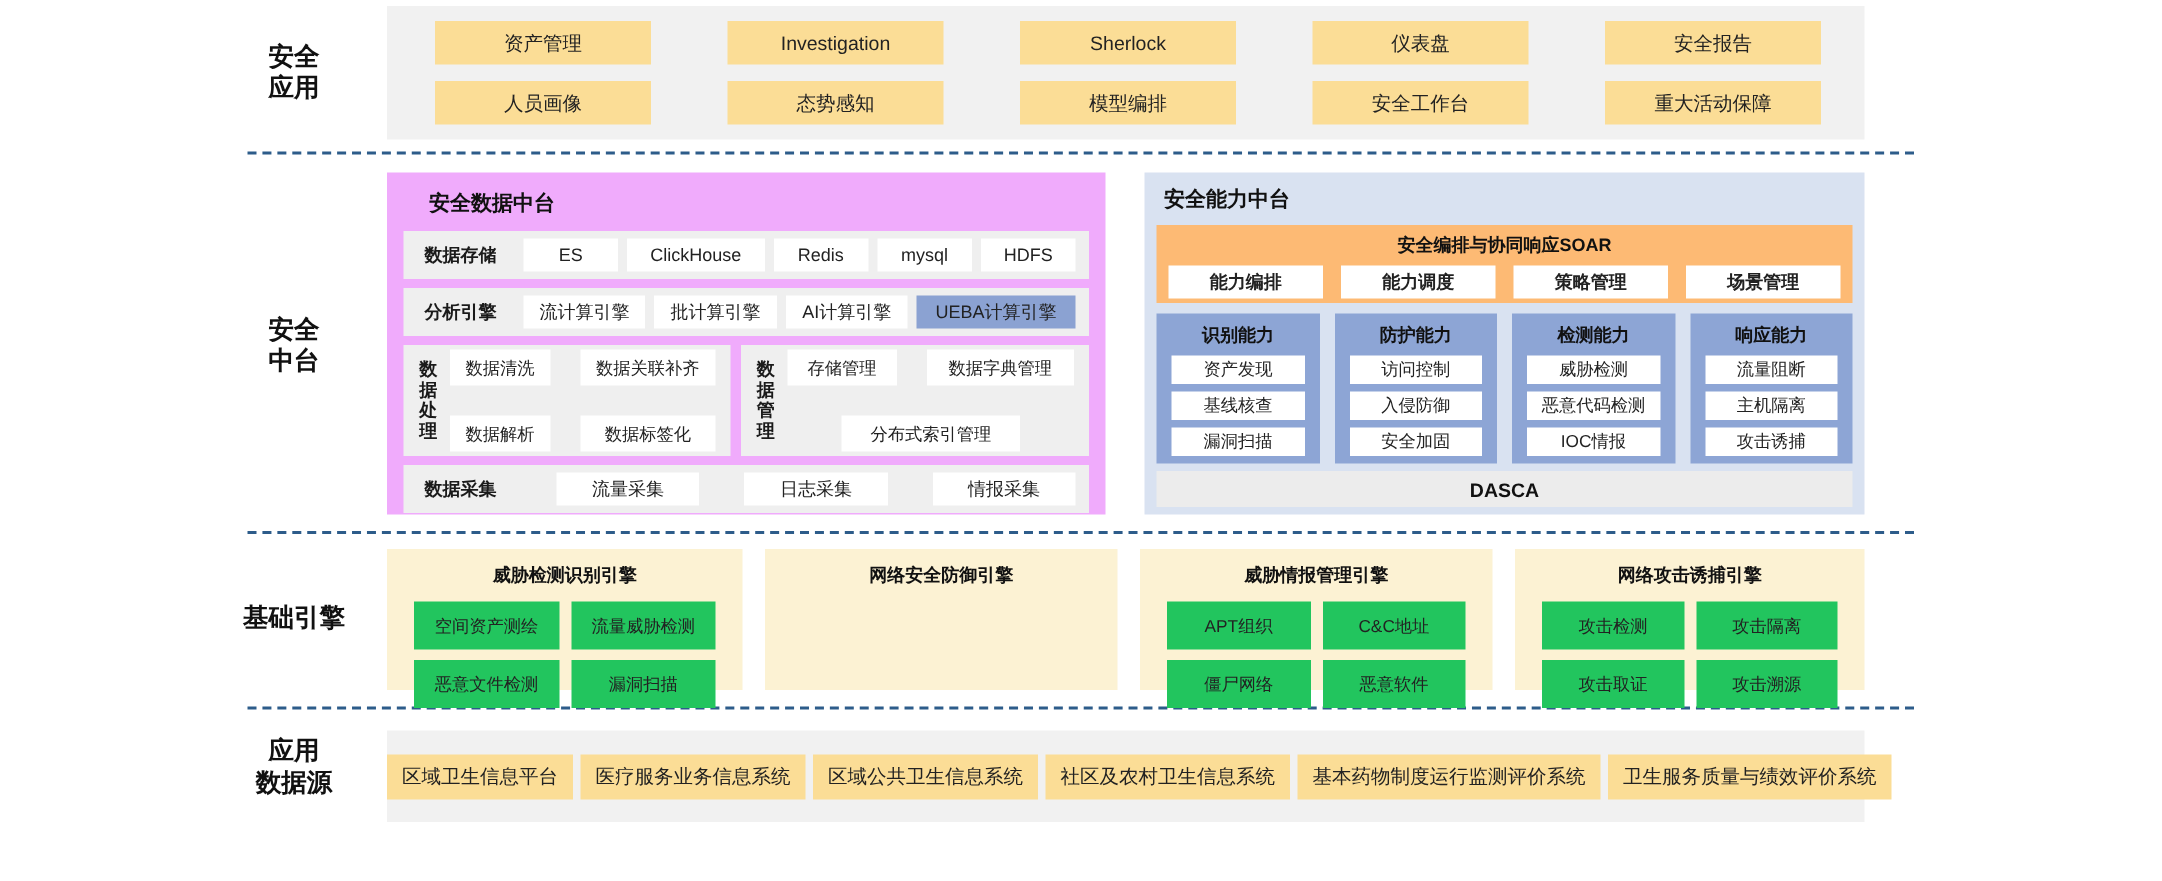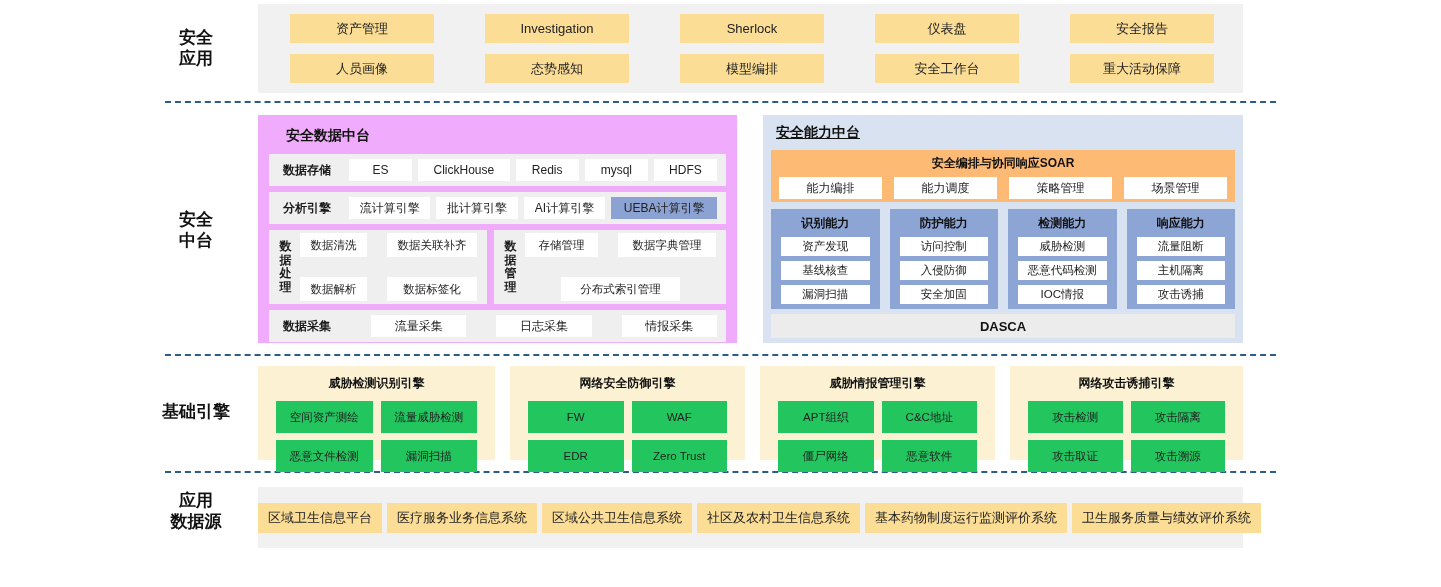--- a/index.html
+++ b/index.html
@@ -40,25 +40,25 @@
   .vlabel { width:13px; font-weight:bold; font-size:12px; line-height:13.5px; text-align:center;
     word-break:break-all; flex-shrink:0; }
   .sub-grid { flex:1; display:grid; grid-template-columns:1fr 1.35fr; column-gap:8px; row-gap:8px;gap:20px; }
   .sub-grid .wbtn { height:24px; font-size:11.5px; }
   .wbtn.span2 { grid-column:1 / span 2; justify-self:center; width:62%; }
   .strip.collect { gap:30px; margin-bottom:0; }
   .strip.collect .strip-label { width:58px; }
   
   .panel-cap { position:absolute; left:763px; top:115px; width:480px; height:228px;
     background:#D9E2F1; padding:8px; }
-  .panel-cap .panel-title { margin:1px 0 8px 5px;text-decoration:underline; }
+  .panel-cap .panel-title { margin:1px 0 8px 5px; }
   .soar { background:#fdba74; height:52px; padding:5px 8px 0 8px; margin-bottom:7px; }
   .soar-title { text-align:center; font-weight:bold; font-size:12px; color:#111; margin-bottom:5px; }
   .soar-row { display:flex; gap:12px; }
-  .soar-row .wbtn { height:22px; }
+  .soar-row .wbtn { height:22px;font-weight:bold; }
   .cols { display:flex; gap:10px; margin-bottom:5px; height:100px; }
   .cap-col { flex:1; background:#8DA5D5; padding:6px 10px 8px 10px; display:flex;
     flex-direction:column; gap:5px; }
   .col-title { text-align:center; font-weight:bold; font-size:12px; color:#111; }
   .cap-col .wbtn { height:19px; flex:none; font-size:11.5px; }
   .dasca { background:#ECECEC; height:24px; display:flex; align-items:center; justify-content:center;
     font-weight:bold; font-size:13px; color:#111; }
   
   .engine { position:absolute; top:366px; height:94px; background:#FCF2D3; padding-top:9px; }
   .e1 { left:258px; width:237px; } .e2 { left:510px; width:235px; }
@@ -208,26 +208,20 @@
     <div class="engine-title">威胁检测识别引擎</div>
     <div class="engine-grid">
       <div class="gbtn">空间资产测绘</div>
       <div class="gbtn">流量威胁检测</div>
       <div class="gbtn">恶意文件检测</div>
       <div class="gbtn">漏洞扫描</div>
     </div>
   </div>
   <div class="engine e2">
     <div class="engine-title">网络安全防御引擎</div>
-    <div class="engine-grid">
-      <div class="gbtn">FW</div>
-      <div class="gbtn">WAF</div>
-      <div class="gbtn">EDR</div>
-      <div class="gbtn">Zero Trust</div>
-    </div>
   </div>
   <div class="engine e3">
     <div class="engine-title">威胁情报管理引擎</div>
     <div class="engine-grid">
       <div class="gbtn">APT组织</div>
       <div class="gbtn">C&amp;C地址</div>
       <div class="gbtn">僵尸网络</div>
       <div class="gbtn">恶意软件</div>
     </div>
   </div>

